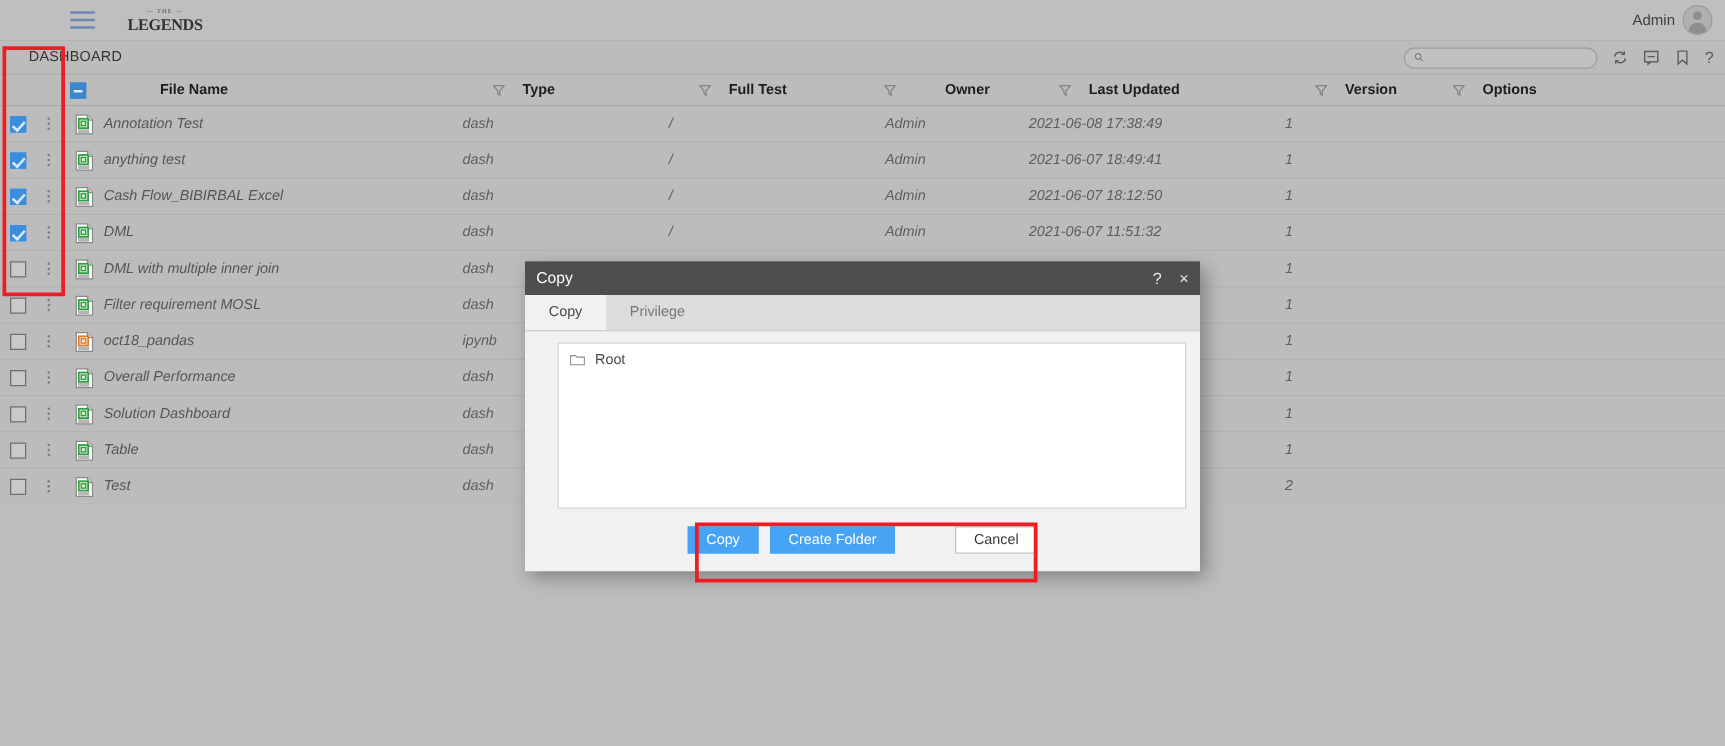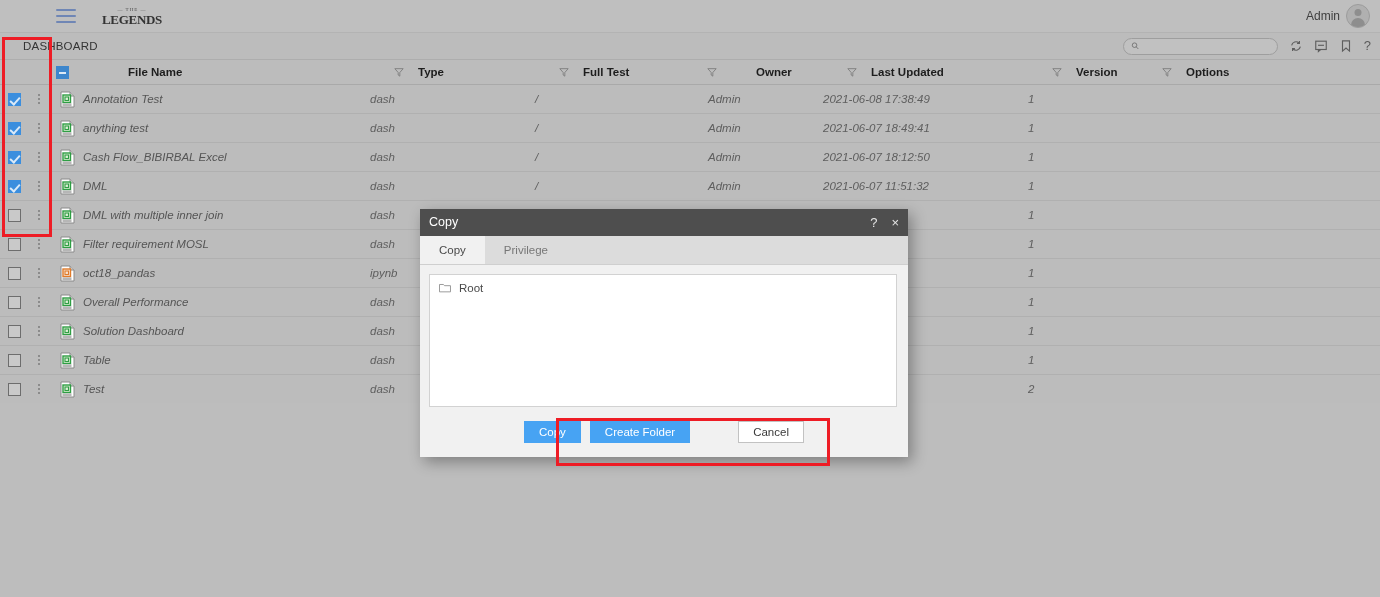--- a/index.html
+++ b/index.html
@@ -163,42 +163,42 @@
 
   
   .annot {
     position: absolute; border: 3px solid #ee1c25; pointer-events: none; z-index: 60;
   }
   #annot-checkbox-col { left: 2px; top: 37px; width: 44px; height: 194px; }
   #annot-dialog-buttons { left: 556px; top: 418px; width: 268px; height: 42px; }
 
   
   .modal {
-    position: absolute; left: 420px; top: 209px; width: 488px; height: 248px;
+    position: absolute; left: 420px; top: 209px; width: 540px; height: 248px;
     background: #f1f1f1; z-index: 50;
     box-shadow: 4px 5px 14px rgba(0,0,0,.33);
     display: flex; flex-direction: column;
   }
   .modal-title {
     height: 28px; background: #4e4e4e; color: #fff;
     display: flex; align-items: center; padding: 0 9px;
     box-sizing: border-box; font-size: 12.5px;
   }
   .modal-title-actions { margin-left: auto; display: flex; align-items: center; gap: 14px; }
   .mt-btn { color: #e6e6e6; font-size: 13px; cursor: pointer; line-height: 1; }
   .modal-tabs {
     height: 29px; background: #dcdcdc; display: flex; align-items: stretch;
     border-bottom: 1px solid #cfcfcf;
   }
   .mtab {
     padding: 0 19px; display: flex; align-items: center;
     font-size: 11.5px; color: #777; cursor: pointer;
   }
   .mtab.active { background: #f1f1f1; color: #4a4a4a; }
-  .modal-body { flex: 1 1 auto; padding: 9px 11px 0 9px; box-sizing: border-box; }
+  .modal-body { flex: 1 1 auto; padding: 9px 11px 0 26px; box-sizing: border-box; }
   .tree {
     background: #fff; border: 1px solid #d2d2d2; height: 133px;
     box-sizing: border-box; padding: 7px 9px;
   }
   .tree-item { display: flex; align-items: center; gap: 8px; font-size: 11.5px; color: #4a4a4a; cursor: pointer; }
   .modal-footer {
     height: 52px; display: flex; align-items: center; justify-content: center; gap: 9px;
   }
   .btn {
     font-size: 11.5px; height: 22px; padding: 0 14px; cursor: pointer;

